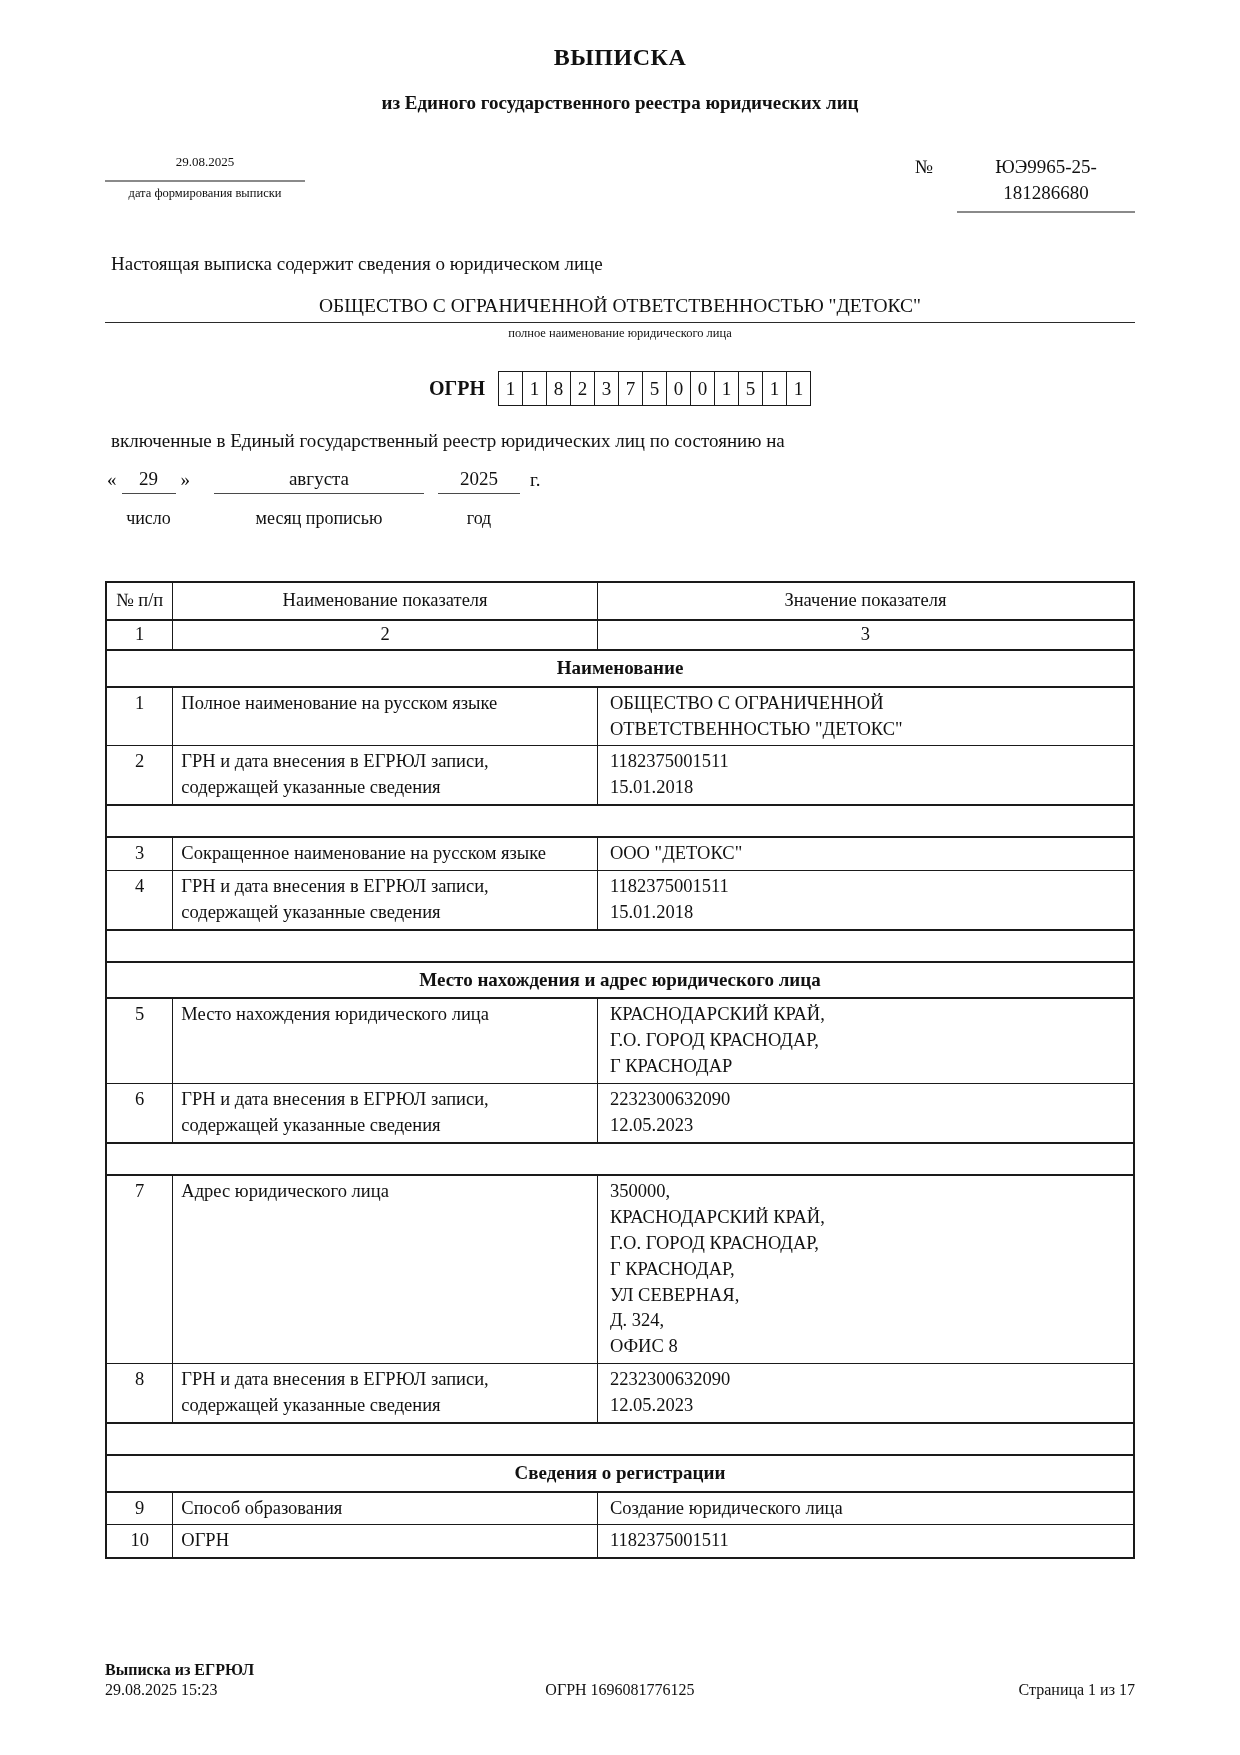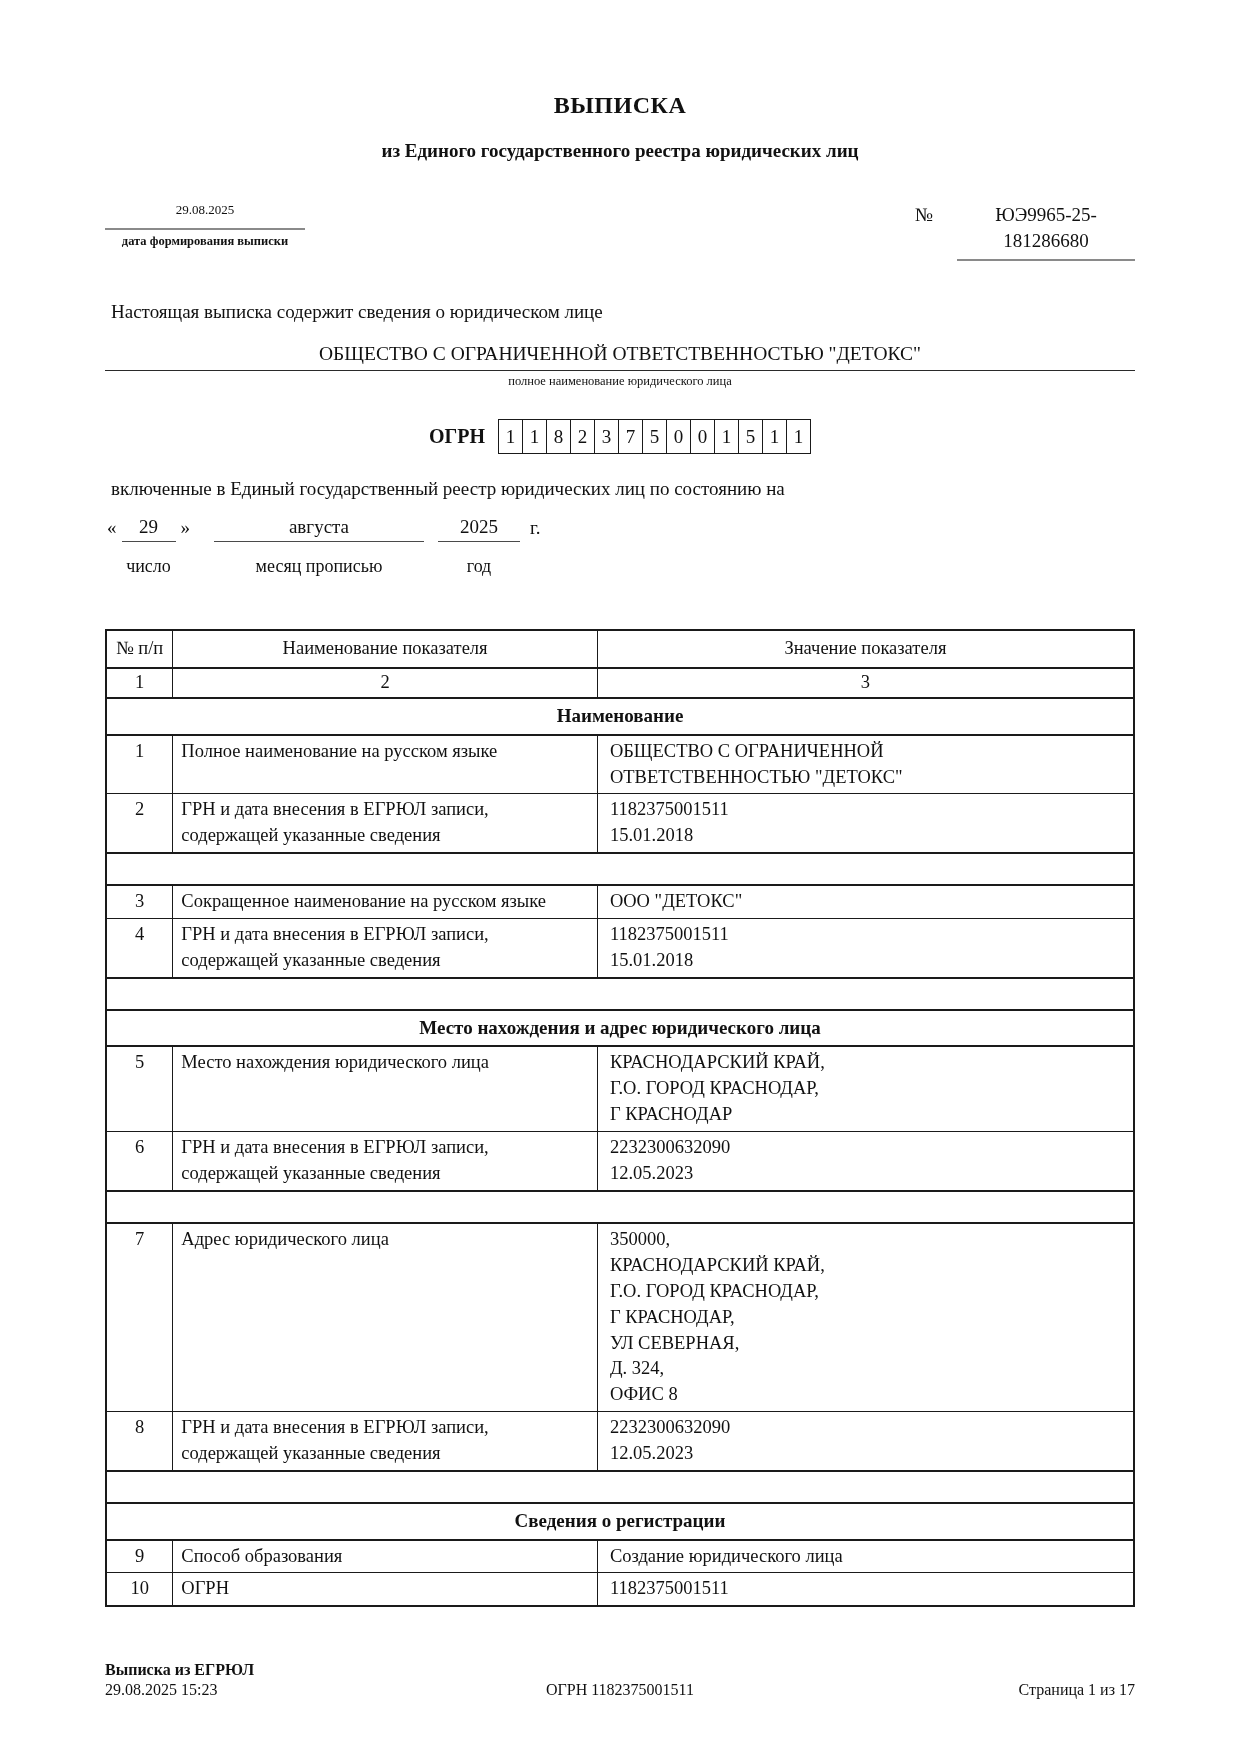--- a/index.html
+++ b/index.html
@@ -3,27 +3,27 @@
 <meta charset="utf-8">
 <style>
   * { margin:0; padding:0; box-sizing:border-box; }
   html,body { width:1240px; height:1755px; background:#ffffff; }
   body {
     font-family:"Liberation Serif","DejaVu Serif",serif;
     color:#111; position:relative; overflow:hidden;
   }
   .content { position:absolute; left:105px; width:1030px; top:0; }
 
-  .doc-title { margin-top:92px; text-align:center; font-size:24px; font-weight:bold; letter-spacing:0.5px; }
+  .doc-title { margin-top:44px; text-align:center; font-size:24px; font-weight:bold; letter-spacing:0.5px; }
   .doc-subtitle { margin-top:21px; text-align:center; font-size:19px; font-weight:bold; }
 
   .meta-row { margin-top:40px; display:flex; justify-content:space-between; align-items:flex-start; }
   .meta-left { width:200px; }
   .meta-date { text-align:center; font-size:13px; padding-bottom:10px; border-bottom:2px solid #8a8a8a; }
-  .meta-date-caption { margin-top:4px; text-align:center; font-size:12.5px;font-weight:bold; }
+  .meta-date-caption { margin-top:4px; text-align:center; font-size:12.5px; }
   .meta-right { display:flex; align-items:flex-start; }
   .number-sign { font-size:19px; margin-right:24px; margin-top:2px; }
   .number-wrap { width:178px; text-align:center; font-size:19px; line-height:1.35; padding:0 12px 6px 12px; border-bottom:2px solid #8a8a8a; }
 
   .intro-line { margin-top:40px; font-size:19px; padding-left:6px; }
 
   .company-block { margin-top:20px; border-bottom:1.5px solid #2a2a2a; padding-bottom:5px; }
   .company-name { text-align:center; font-size:19.5px; }
   .company-caption { margin-top:3px; text-align:center; font-size:12.5px; }
 
@@ -237,15 +237,15 @@
       </tbody>
   </table>
 
 </div>
 
 <div class="footer">
   <div class="footer-left">
     <div class="l1">Выписка из ЕГРЮЛ</div>
     <div class="l2">29.08.2025 15:23</div>
   </div>
-  <div class="footer-center">ОГРН 1182375001511</div>
+  <div class="footer-center">ОГРН 1696081776125</div>
   <div class="footer-right">Страница 1 из 17</div>
 </div>
 
 </body></html>

